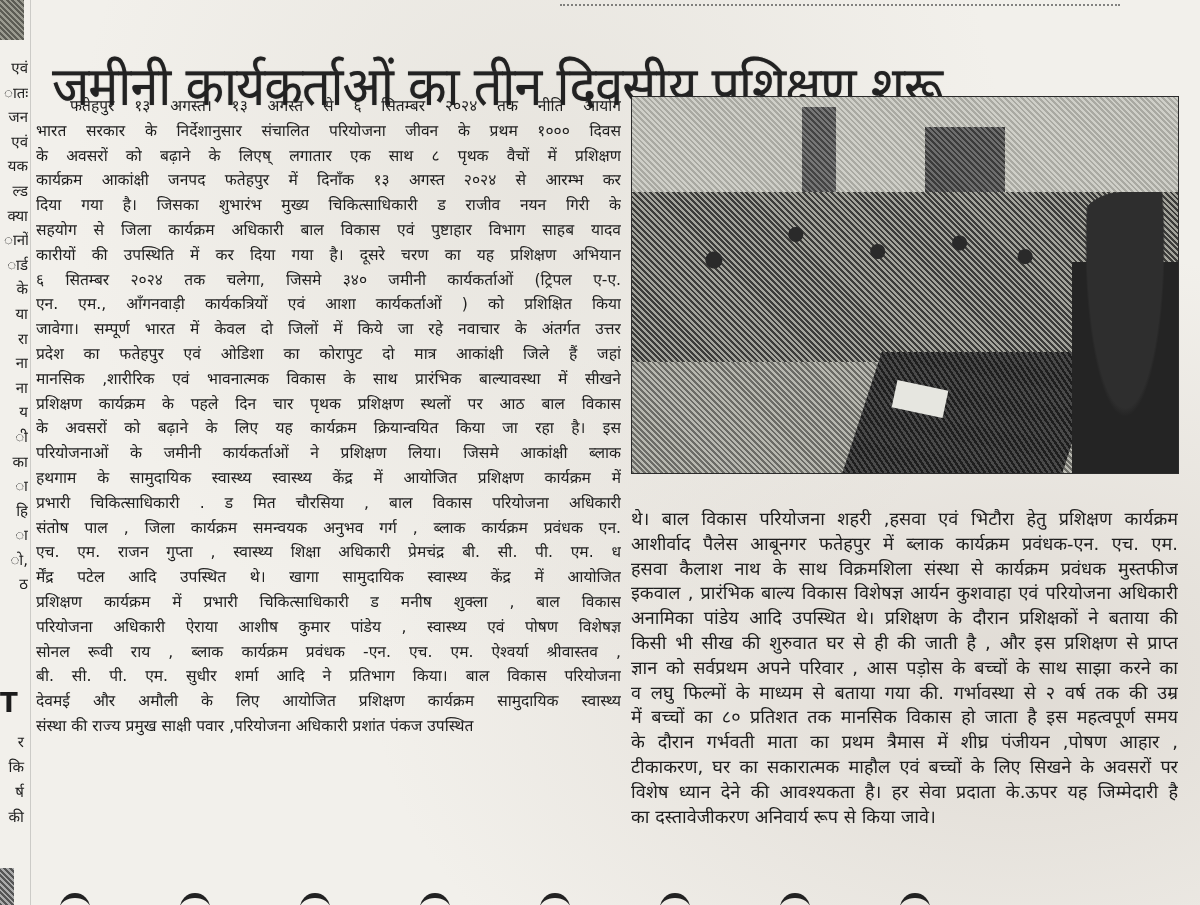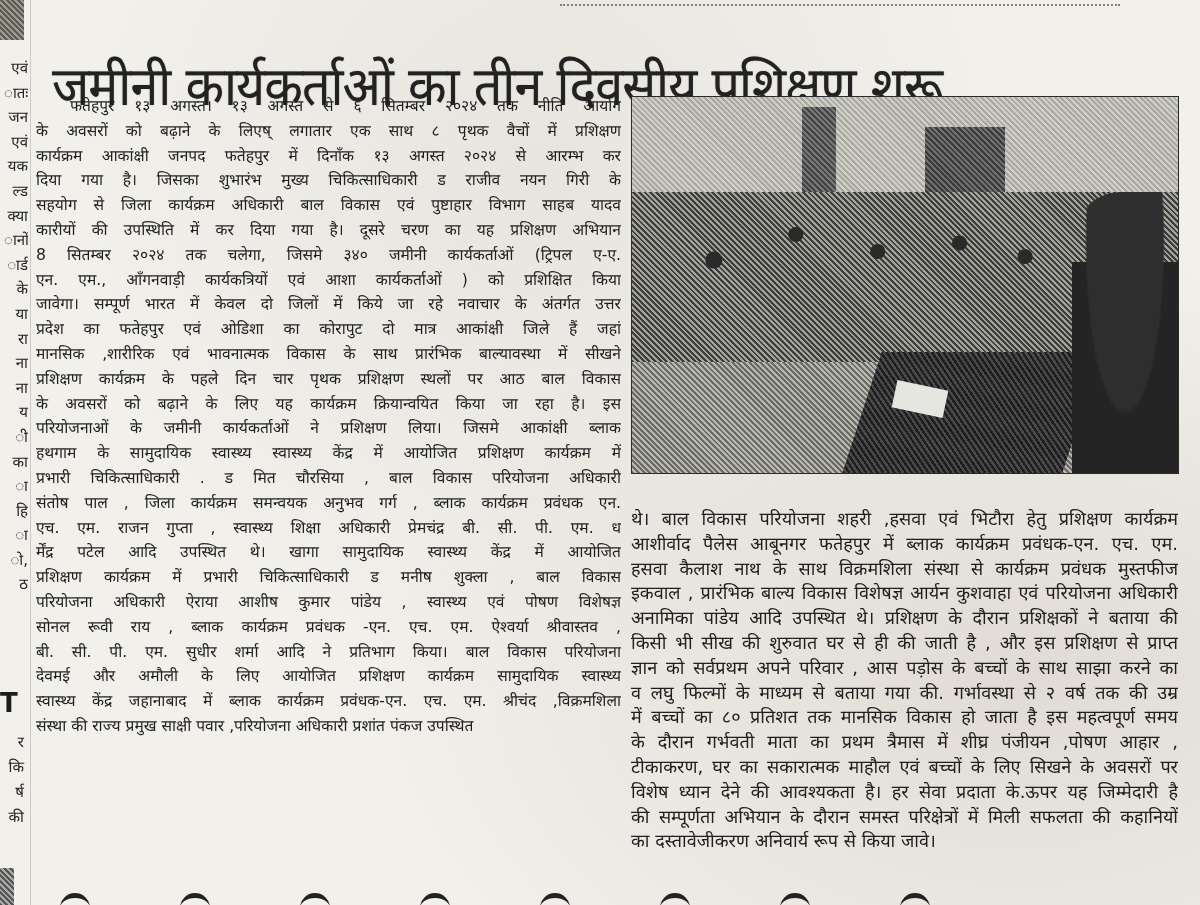--- a/index.html
+++ b/index.html
@@ -181,44 +181,44 @@
         <li>की</li>
       </ul>
     <div class="halftone-bot"></div>
   </div>
   <div class="col-rule"></div>
 
   <h1 class="headline">जमीनी कार्यकर्ताओं का तीन दिवसीय प्रशिक्षण शुरू</h1>
 
   <div class="col-left" id="col-left">
       <span class="line first">फतेहपुर १३ अगस्त। १३ अगस्त से ६ सितम्बर २०२४ तक नीति आयोग</span>
+      <span class="line">भारत सरकार के निर्देशानुसार संचालित परियोजना जीवन के प्रथम १००० दिवस</span>
       <span class="line">के अवसरों को बढ़ाने के लिएष्  लगातार एक साथ ८  पृथक वैचों में  प्रशिक्षण</span>
       <span class="line">कार्यक्रम  आकांक्षी जनपद फतेहपुर में दिनाँक १३ अगस्त २०२४ से आरम्भ कर</span>
       <span class="line">दिया गया है। जिसका शुभारंभ मुख्य चिकित्साधिकारी ड  राजीव नयन गिरी के</span>
       <span class="line">सहयोग से जिला कार्यक्रम अधिकारी बाल विकास एवं पुष्टाहार विभाग साहब यादव</span>
       <span class="line">कारीयों की उपस्थिति में कर दिया गया है। दूसरे चरण का यह प्रशिक्षण अभियान</span>
-      <span class="line">8 सितम्बर २०२४ तक चलेगा, जिसमे   ३४० जमीनी कार्यकर्ताओं (ट्रिपल ए-ए.</span>
+      <span class="line">६ सितम्बर २०२४ तक चलेगा, जिसमे   ३४० जमीनी कार्यकर्ताओं (ट्रिपल ए-ए.</span>
       <span class="line">एन. एम., आँगनवाड़ी कार्यकत्रियों एवं आशा कार्यकर्ताओं ) को प्रशिक्षित किया</span>
       <span class="line">जावेगा। सम्पूर्ण भारत में केवल दो जिलों में किये जा रहे नवाचार के अंतर्गत उत्तर</span>
       <span class="line">प्रदेश का फतेहपुर एवं ओडिशा का कोरापुट दो मात्र आकांक्षी जिले  हैं जहां</span>
       <span class="line">मानसिक ,शारीरिक एवं भावनात्मक विकास के साथ प्रारंभिक बाल्यावस्था में सीखने</span>
       <span class="line">प्रशिक्षण कार्यक्रम के पहले दिन चार पृथक प्रशिक्षण स्थलों पर आठ  बाल विकास</span>
       <span class="line">के अवसरों को बढ़ाने के लिए यह  कार्यक्रम क्रियान्वयित किया जा रहा है।  इस</span>
       <span class="line">परियोजनाओं के जमीनी कार्यकर्ताओं ने प्रशिक्षण लिया।  जिसमे आकांक्षी ब्लाक</span>
       <span class="line">हथगाम के  सामुदायिक स्वास्थ्य स्वास्थ्य केंद्र में आयोजित प्रशिक्षण कार्यक्रम में</span>
       <span class="line">प्रभारी चिकित्साधिकारी . ड  मित चौरसिया , बाल विकास परियोजना अधिकारी</span>
       <span class="line">संतोष पाल , जिला कार्यक्रम समन्वयक अनुभव गर्ग , ब्लाक कार्यक्रम प्रवंधक एन.</span>
       <span class="line">एच. एम.  राजन गुप्ता , स्वास्थ्य शिक्षा अधिकारी  प्रेमचंद्र बी. सी. पी. एम.  ध</span>
       <span class="line">र्मेंद्र  पटेल आदि उपस्थित थे।  खागा सामुदायिक स्वास्थ्य केंद्र में आयोजित</span>
       <span class="line">प्रशिक्षण कार्यक्रम में प्रभारी चिकित्साधिकारी ड   मनीष शुक्ला , बाल विकास</span>
       <span class="line">परियोजना अधिकारी ऐराया आशीष कुमार पांडेय , स्वास्थ्य एवं पोषण विशेषज्ञ</span>
       <span class="line">सोनल रूवी राय , ब्लाक कार्यक्रम प्रवंधक -एन. एच. एम. ऐश्वर्या श्रीवास्तव ,</span>
       <span class="line">बी. सी. पी. एम.  सुधीर शर्मा आदि ने प्रतिभाग किया।  बाल विकास परियोजना</span>
       <span class="line">देवमई और अमौली  के लिए आयोजित  प्रशिक्षण कार्यक्रम सामुदायिक स्वास्थ्य</span>
-      <span class="line">स्वास्थ्य केंद्र जहानाबाद में ब्लाक कार्यक्रम प्रवंधक-एन. एच. एम. श्रीचंद ,विक्रमशिला</span>
       <span class="line last">संस्था की राज्य प्रमुख साक्षी पवार ,परियोजना अधिकारी प्रशांत पंकज उपस्थित</span>
     </div>
 
   <div class="photo" title="प्रशिक्षण कार्यक्रम में उपस्थित जमीनी कार्यकर्ता">
     <div class="wall"></div>
     <div class="door1"></div>
     <div class="door2"></div>
     <div class="crowd"></div>
     <div class="floor"></div>
     <div class="table"></div>
@@ -232,20 +232,19 @@
       <span class="line">हसवा कैलाश नाथ के साथ विक्रमशिला संस्था से कार्यक्रम प्रवंधक मुस्तफीज</span>
       <span class="line">इकवाल , प्रारंभिक बाल्य विकास विशेषज्ञ आर्यन कुशवाहा एवं परियोजना अधिकारी</span>
       <span class="line">अनामिका पांडेय आदि उपस्थित थे।  प्रशिक्षण के दौरान प्रशिक्षकों ने बताया की</span>
       <span class="line">किसी भी सीख की शुरुवात घर से ही की जाती है , और इस प्रशिक्षण से प्राप्त</span>
       <span class="line">ज्ञान को सर्वप्रथम अपने परिवार , आस पड़ोस के बच्चों के साथ साझा करने का</span>
       <span class="line">व लघु फिल्मों के माध्यम से  बताया गया की. गर्भावस्था से २ वर्ष तक की उम्र</span>
       <span class="line">में बच्चों का ८० प्रतिशत तक मानसिक विकास हो जाता है इस महत्वपूर्ण समय</span>
       <span class="line">के दौरान गर्भवती माता का प्रथम त्रैमास में शीघ्र पंजीयन ,पोषण आहार ,</span>
       <span class="line">टीकाकरण, घर का सकारात्मक माहौल एवं बच्चों के  लिए सिखने के अवसरों पर</span>
       <span class="line">विशेष ध्यान देने की आवश्यकता है।  हर सेवा प्रदाता के.ऊपर यह जिम्मेदारी है</span>
-      <span class="line">की सम्पूर्णता अभियान के दौरान समस्त परिक्षेत्रों में मिली सफलता की कहानियों</span>
       <span class="line last">का दस्तावेजीकरण अनिवार्य रूप से किया जावे।</span>
     </div>
 
   <div class="next-headline">
     <span></span><span></span><span></span><span></span><span></span><span></span><span></span><span></span>
   </div>
 </div>
 
 </body></html>

